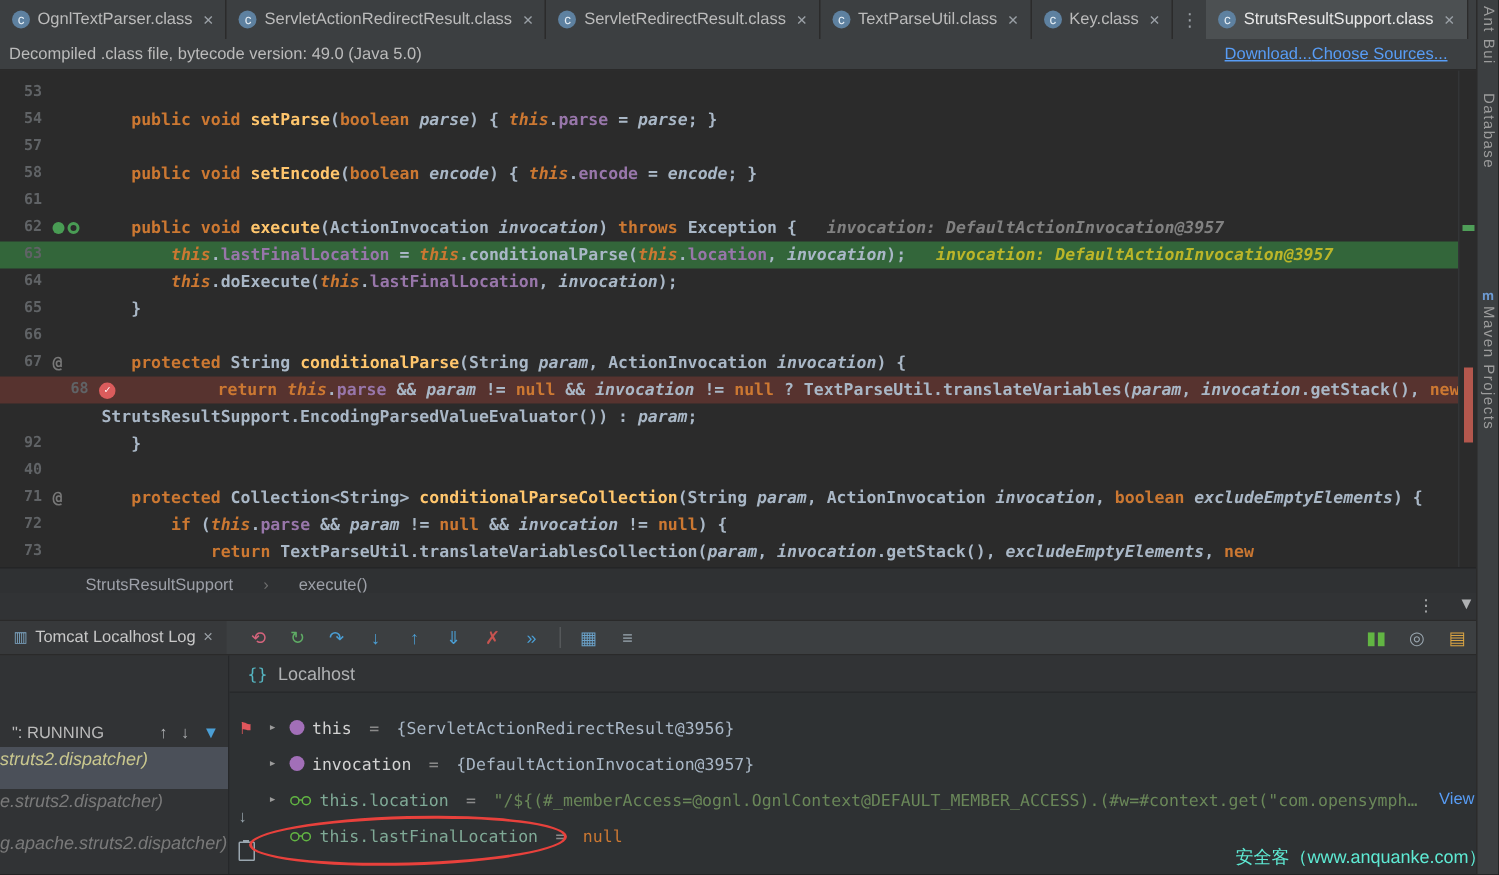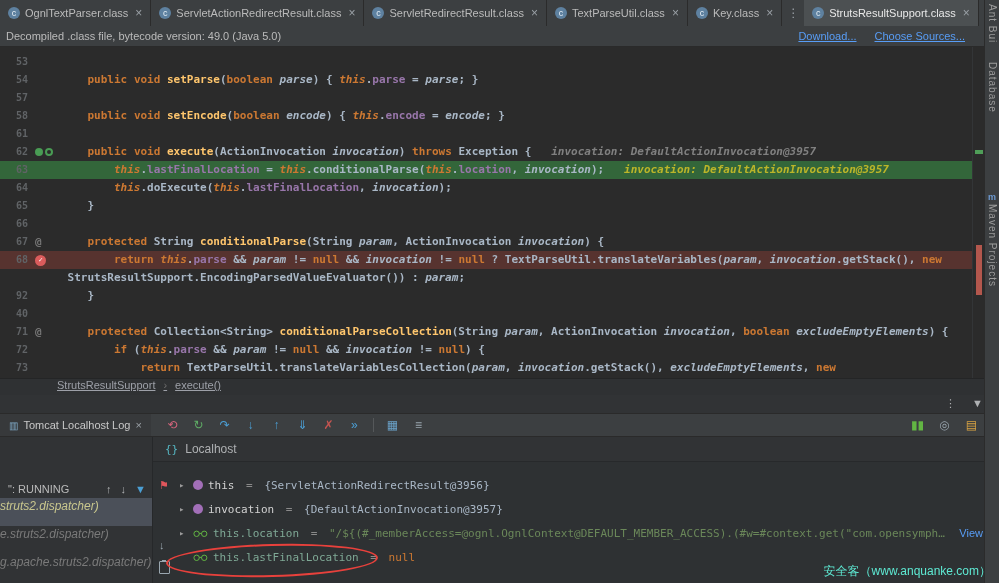--- a/index.html
+++ b/index.html
@@ -14,51 +14,51 @@
   .tab.active{background:#4C5052;color:#E8E8E8;}
   .tab-icon{display:inline-flex;align-items:center;justify-content:center;width:12px;height:12px;
             border-radius:50%;background:#5E81A0;color:#E4EDF4;font-size:9px;flex:none;}
   .tab-close{color:#9AA0A6;font-size:12px;margin-left:2px;}
   .tab-more{align-self:center;color:#9AA0A6;padding:0 5px;font-size:12px;}
 
   
   .banner{position:absolute;top:26px;left:0;right:14px;height:20px;background:#3C3F41;
           border-bottom:1px solid #2A2A2A;display:flex;align-items:center;
           font-size:11px;color:#BBBBBB;padding:0 6px;}
-  .banner-links{margin-left:auto;display:flex;gap:18px;padding-right:14px;}
+  .banner-links{margin-left:auto;display:flex;padding-right:14px;}
   .banner-links span{color:#589DF6;text-decoration:underline;cursor:pointer;}
 
   
   .editor{position:absolute;top:47px;left:0;right:26px;height:331px;background:#2B2B2B;
           font-family:"DejaVu Sans Mono",monospace;font-size:11px;overflow:hidden;padding-top:6px;}
   .code-line{height:18px;line-height:18px;display:flex;white-space:pre;font-weight:bold;}
   .gut-num{width:28px;flex:none;text-align:right;color:#606366;font-size:10px;padding-right:3px;}
   .gut-icons{width:26px;flex:none;display:flex;align-items:center;padding-left:4px;gap:2px;}
   .code-text{white-space:pre;}
   .hl-exec{background:#33663A;}
-  .hl-bp{background:#57332F;}
+  .hl-bp{background:#57332F;justify-content:flex-end;}
   .sp{color:#A9B7C6}.sk{color:#CC7832}.skt{color:#CC7832;font-style:italic}
   .sm{color:#FFC66D}.sf{color:#9876AA}.spr{color:#A9B7C6;font-style:italic}
   .sh1{color:#808080;font-style:italic}.sh2{color:#BBB529;font-style:italic}
   .g-dot{width:8px;height:8px;border-radius:50%;background:#499C54;flex:none;}
   .g-ring{width:8px;height:8px;border-radius:50%;border:2px solid #499C54;box-sizing:border-box;flex:none;}
   .g-bp{width:11px;height:11px;border-radius:50%;background:#DB5C5C;flex:none;
         display:inline-flex;align-items:center;justify-content:center;color:#FFF;font-size:7px;}
   .g-at{color:#787878;font-size:11px;}
 
   
   .stripe{position:absolute;top:47px;right:14px;width:12px;height:331px;background:#2B2B2B;
           border-left:1px solid #333537;}
   .mark-exec{position:absolute;top:103px;left:2px;width:8px;height:4px;background:#4F9E58;}
   .mark-bp{position:absolute;top:198px;left:3px;width:6px;height:50px;background:#B3574D;}
 
   
   .breadcrumbs{position:absolute;top:378px;left:0;right:14px;height:17px;background:#2F3133;
-               border-top:1px solid #242526;display:flex;align-items:flex-start;
-               padding-left:57px;gap:8px;font-size:11px;color:#9DA0A8;text-decoration:underline;}
+               border-top:1px solid #242526;display:flex;align-items:flex-end;
+               padding-left:57px;gap:20px;font-size:11px;color:#9DA0A8;}
   .crumb-sep{color:#6E6E6E;}
 
   
   .debug{position:absolute;top:395px;left:0;right:0;bottom:0;background:#313335;}
   .debug-top{position:relative;height:18px;}
   .dt-icons{position:absolute;right:16px;top:2px;display:flex;gap:16px;color:#AFB1B3;font-size:11px;}
   .debug-tabs{height:22px;background:#3C3F41;border-top:1px solid #2A2A2A;border-bottom:1px solid #2A2A2A;
               display:flex;align-items:center;font-size:11px;}
   .dtab{display:flex;align-items:center;gap:5px;background:#37393B;height:100%;padding:0 9px;color:#C8C8C8;}
   .dtab-icon{color:#7EA7C4;font-size:10px;}

